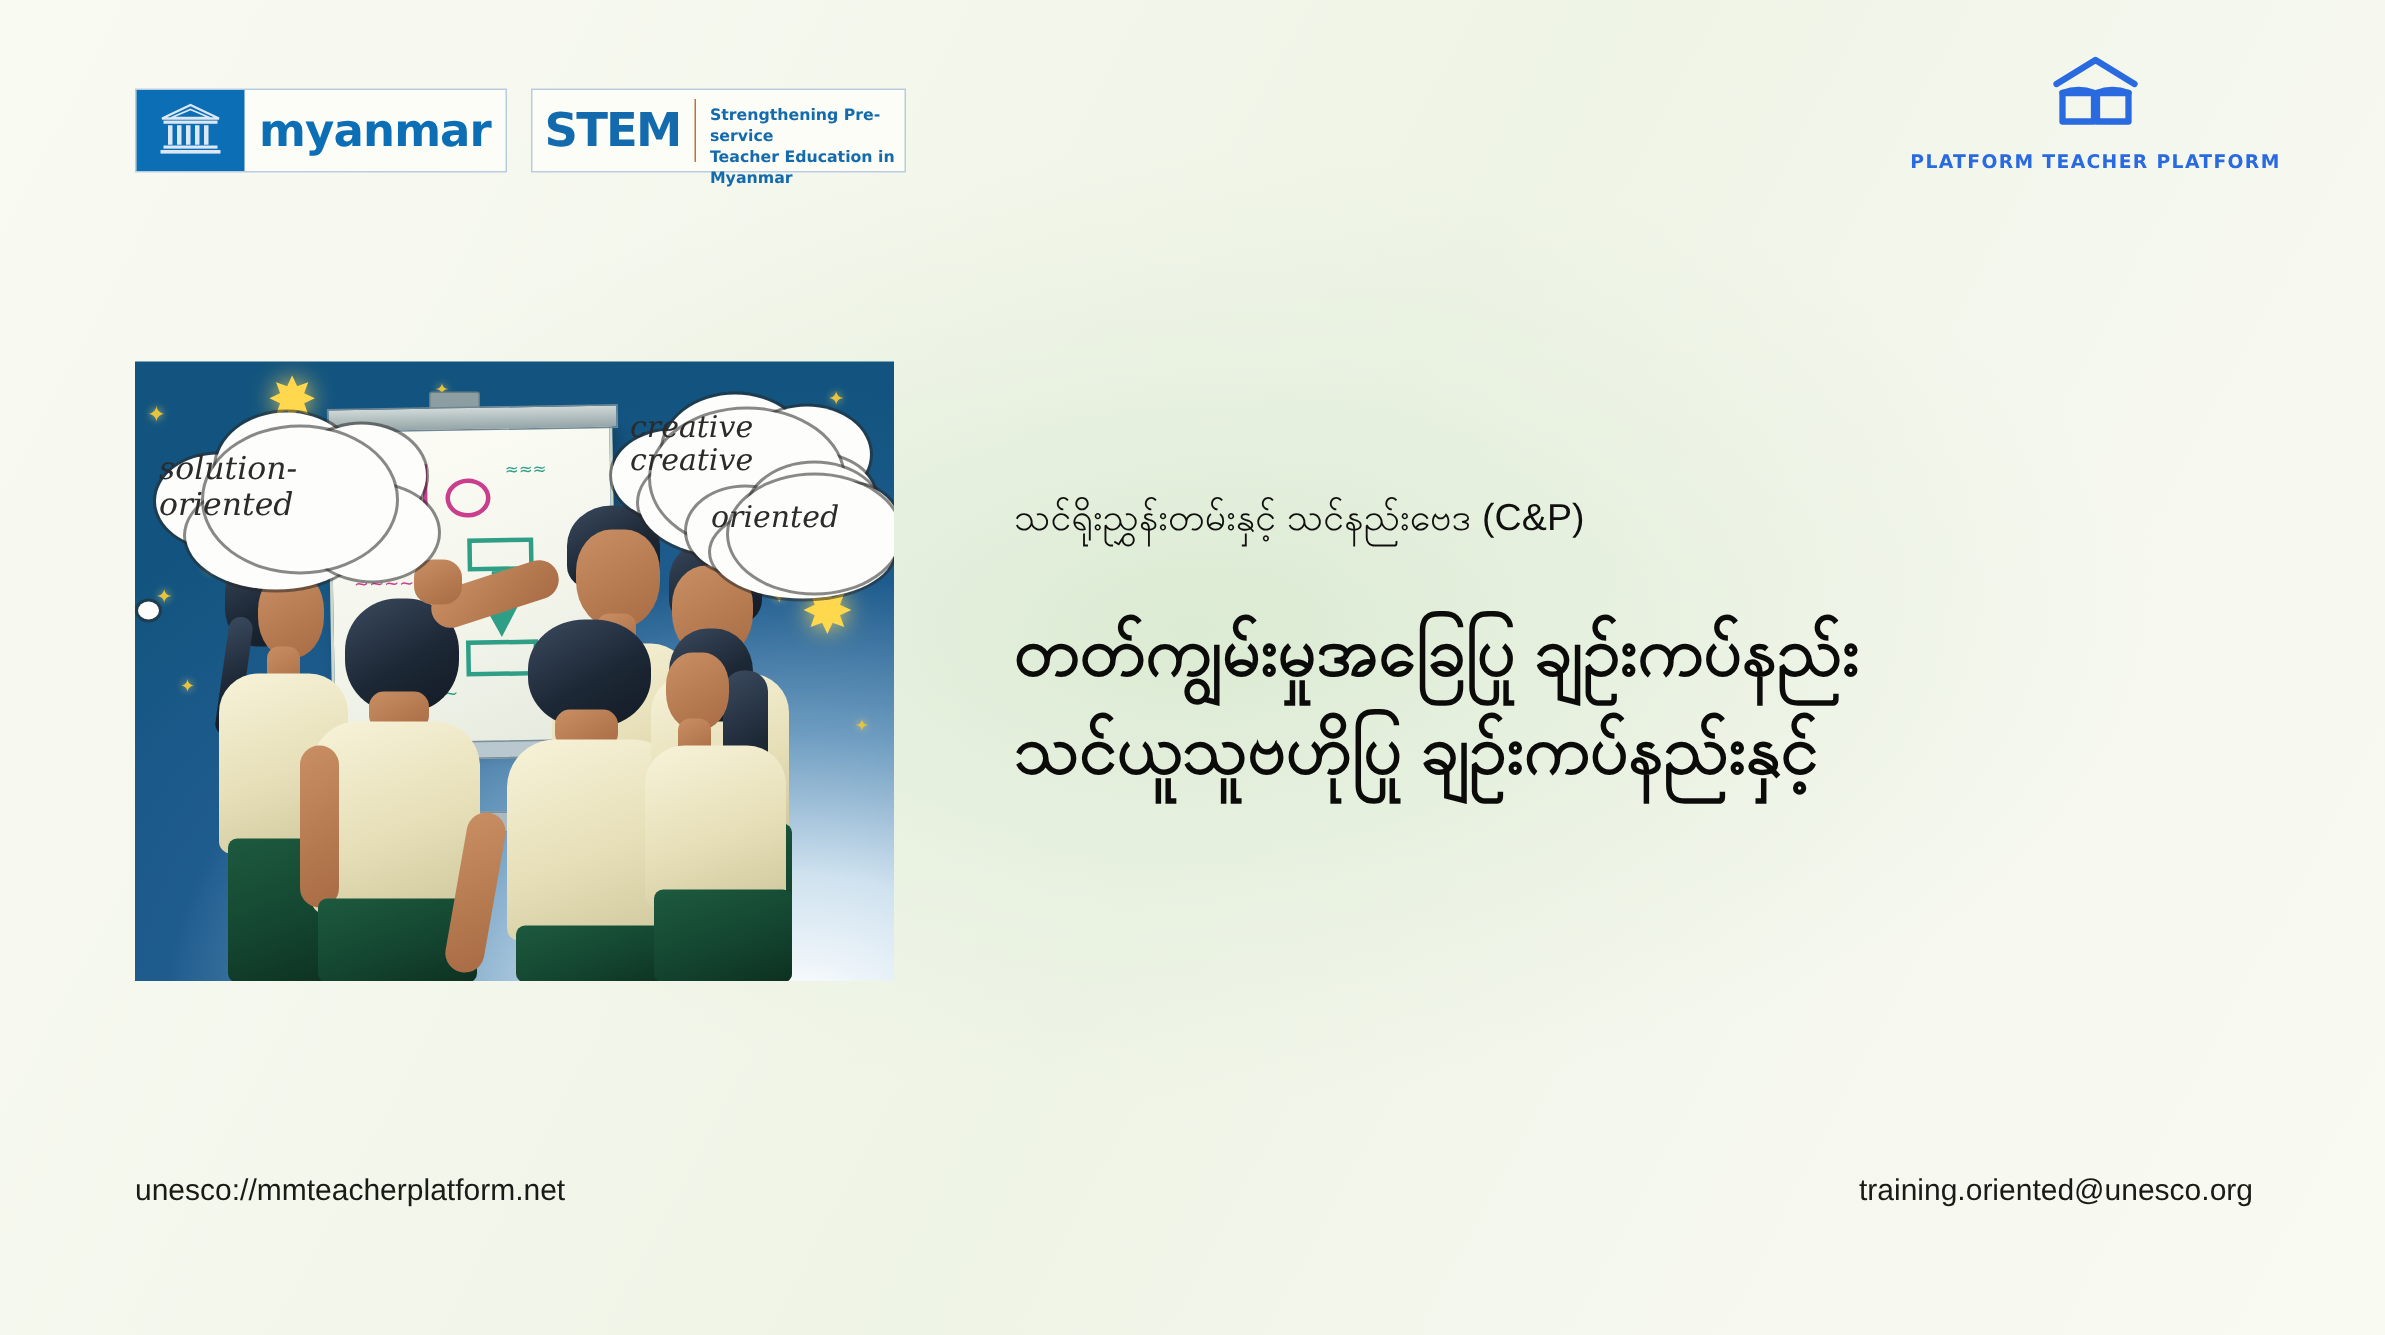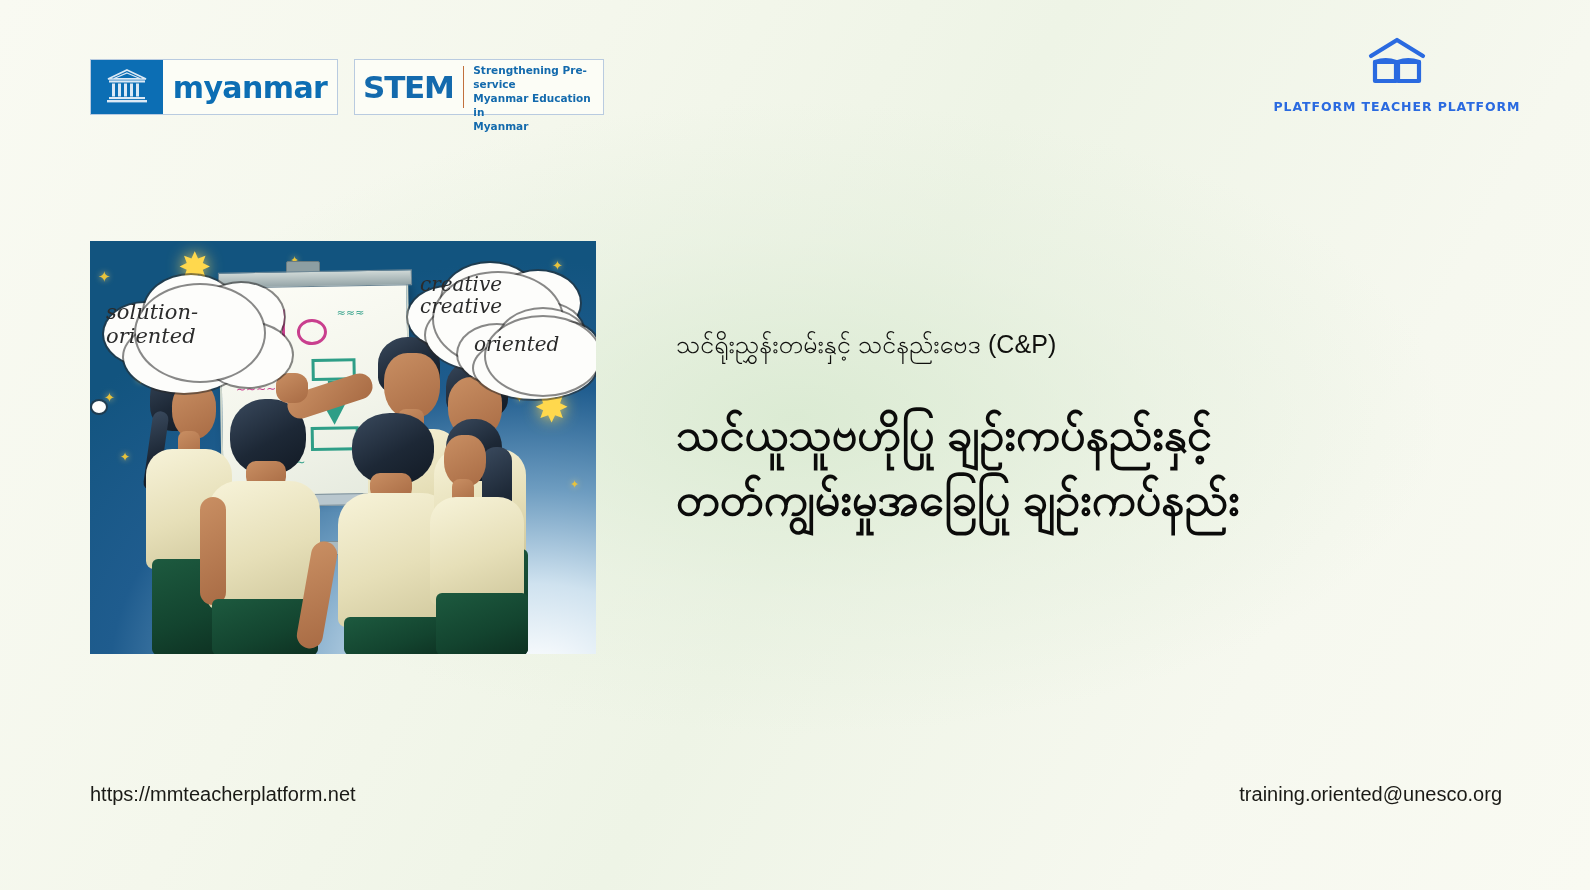--- a/index.html
+++ b/index.html
@@ -171,21 +171,21 @@
       </svg>
     </div>
     <div class="unesco-word">myanmar</div>
   </div>
 
   <div class="stem-logo">
     <div class="stem-word">STEM</div>
     <div class="stem-div"></div>
     <div class="stem-sub">
       <div>Strengthening Pre-service</div>
-      <div>Myanmar Education in</div>
+      <div>Teacher Education in</div>
       <div>Myanmar</div>
     </div>
   </div>
 </div>
 
 <div class="mtp-logo">
   <span>
     <svg width="62" height="52" viewBox="0 0 62 52" aria-hidden="true">
       <path d="M5 20 L31 4 L57 20" fill="none" stroke="#2a6ae0" stroke-width="4.2" stroke-linecap="round" stroke-linejoin="round"></path>
       <path d="M9 26 L9 45 L30 45 L30 26 Z" fill="none" stroke="#2a6ae0" stroke-width="4.2" stroke-linejoin="round"></path>
@@ -322,18 +322,18 @@
         <div>oriented</div>
       </div>
     </div>
 
   </div>
 </div>
 
 <div class="subject">သင်ရိုးညွှန်းတမ်းနှင့် သင်နည်းဗေဒ (C&amp;P)</div>
 
 <div class="title">
+  <div>တတ်ကျွမ်းမှုအခြေပြု ချဉ်းကပ်နည်း</div>
   <div>သင်ယူသူဗဟိုပြု ချဉ်းကပ်နည်းနှင့်</div>
-  <div>တတ်ကျွမ်းမှုအခြေပြု ချဉ်းကပ်နည်း</div>
 </div>
 
-<div class="footer-left">https://mmteacherplatform.net</div>
+<div class="footer-left">unesco://mmteacherplatform.net</div>
 <div class="footer-right">training.oriented@unesco.org</div>
 
 </body></html>

